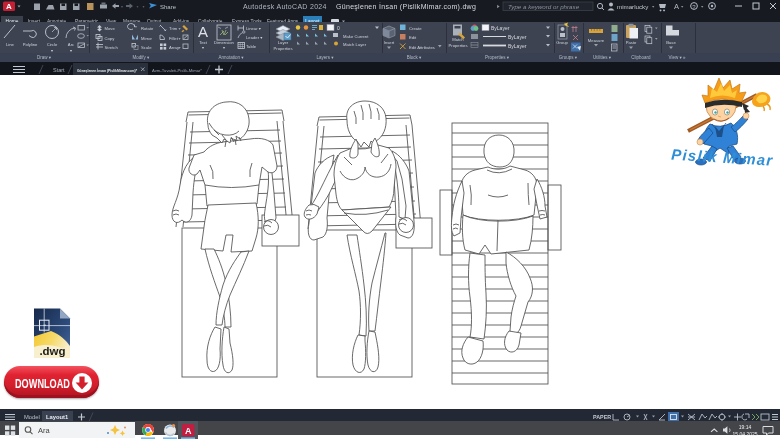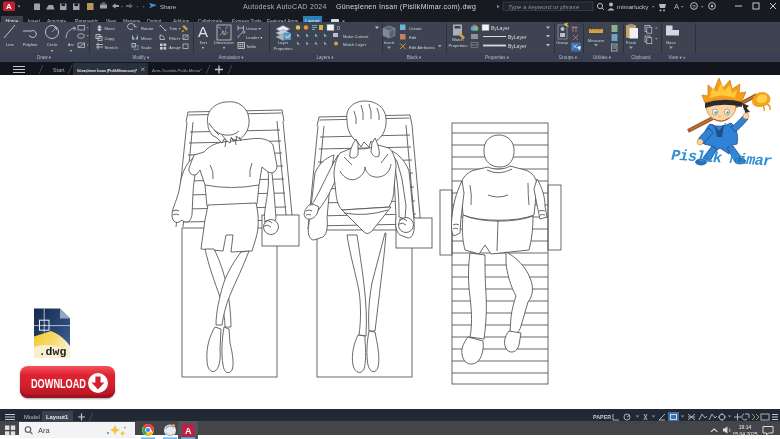--- a/index.html
+++ b/index.html
@@ -8,28 +8,28 @@
   .abs{position:absolute;}
   
   #titlebar{left:0;top:0;width:780px;height:12px;background:#171a21;}
   #tabrow{left:0;top:12px;width:780px;height:10px;background:#171a21;}
   
   #ribbon{left:0;top:22px;width:780px;height:40px;background:#3d4351;}
   .psep{position:absolute;top:1px;width:1px;height:38px;background:#2b303c;}
   
   #filetabs{left:0;top:62px;width:780px;height:13px;background:#12151c;}
   
-  #canvas{left:0;top:75px;width:780px;height:334px;background:#ffffff;font-family:Liberation Mono, monospace;}
+  #canvas{left:0;top:75px;width:780px;height:334px;background:#ffffff;}
   
   #statusbar{left:0;top:409px;width:780px;height:12px;background:#232835;}
   
   #taskbar{left:0;top:421px;width:780px;height:14px;background:#434548;}
   #searchbox{position:absolute;left:19px;top:1px;width:116px;height:16px;background:#f2f3f4;}
   
-  #dlbtn{left:20px;top:366px;width:95px;height:32px;border-radius:8px;
+  #dlbtn{left:4px;top:366px;width:95px;height:32px;border-radius:16px;
          background:linear-gradient(#f4525f 0%,#e02231 28%,#d41f2c 60%,#b01320 100%);
          box-shadow:0 1px 2px rgba(0,0,0,.35), inset 0 -3px 0 #9c1220;}
 
 </style>
 </head>
 <body>
 <div id="app">
   <div id="titlebar" class="abs">
     <svg width="780" height="12" style="position:absolute;left:0;top:0">
 

